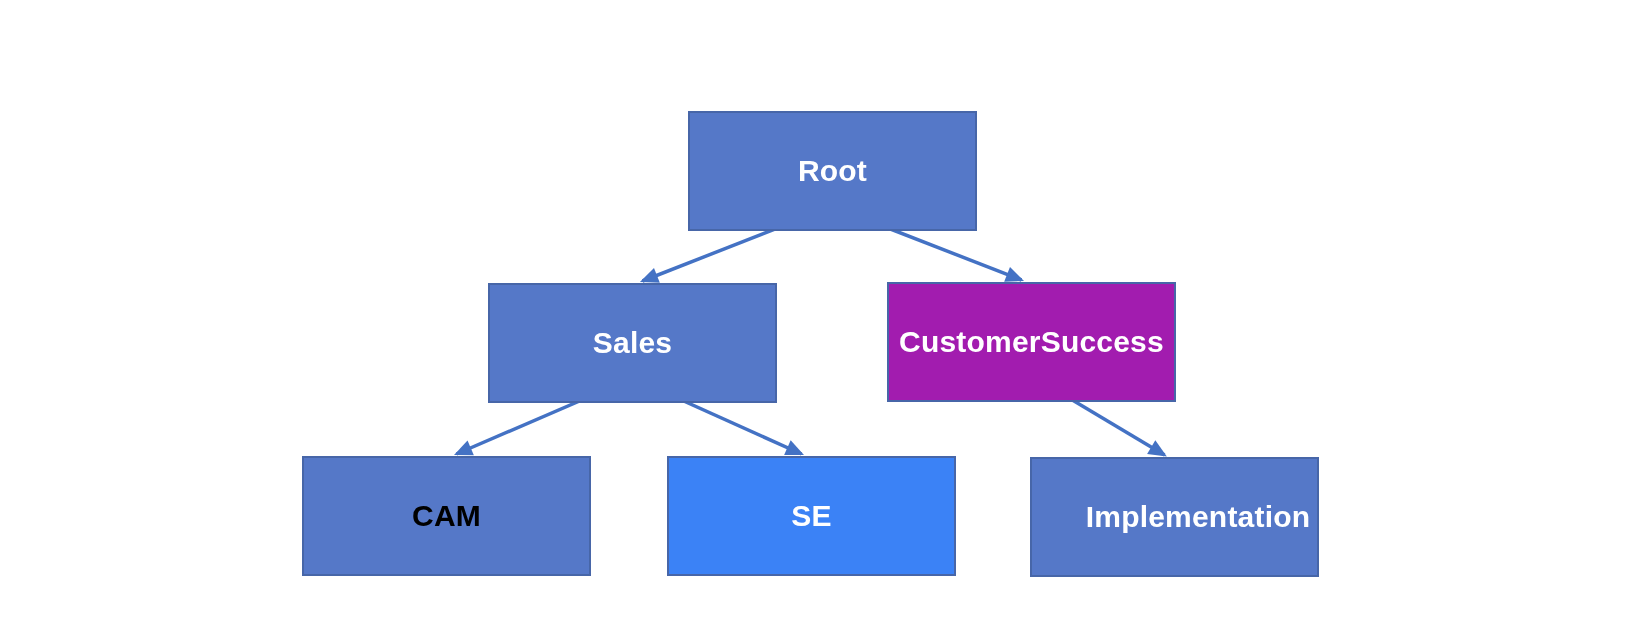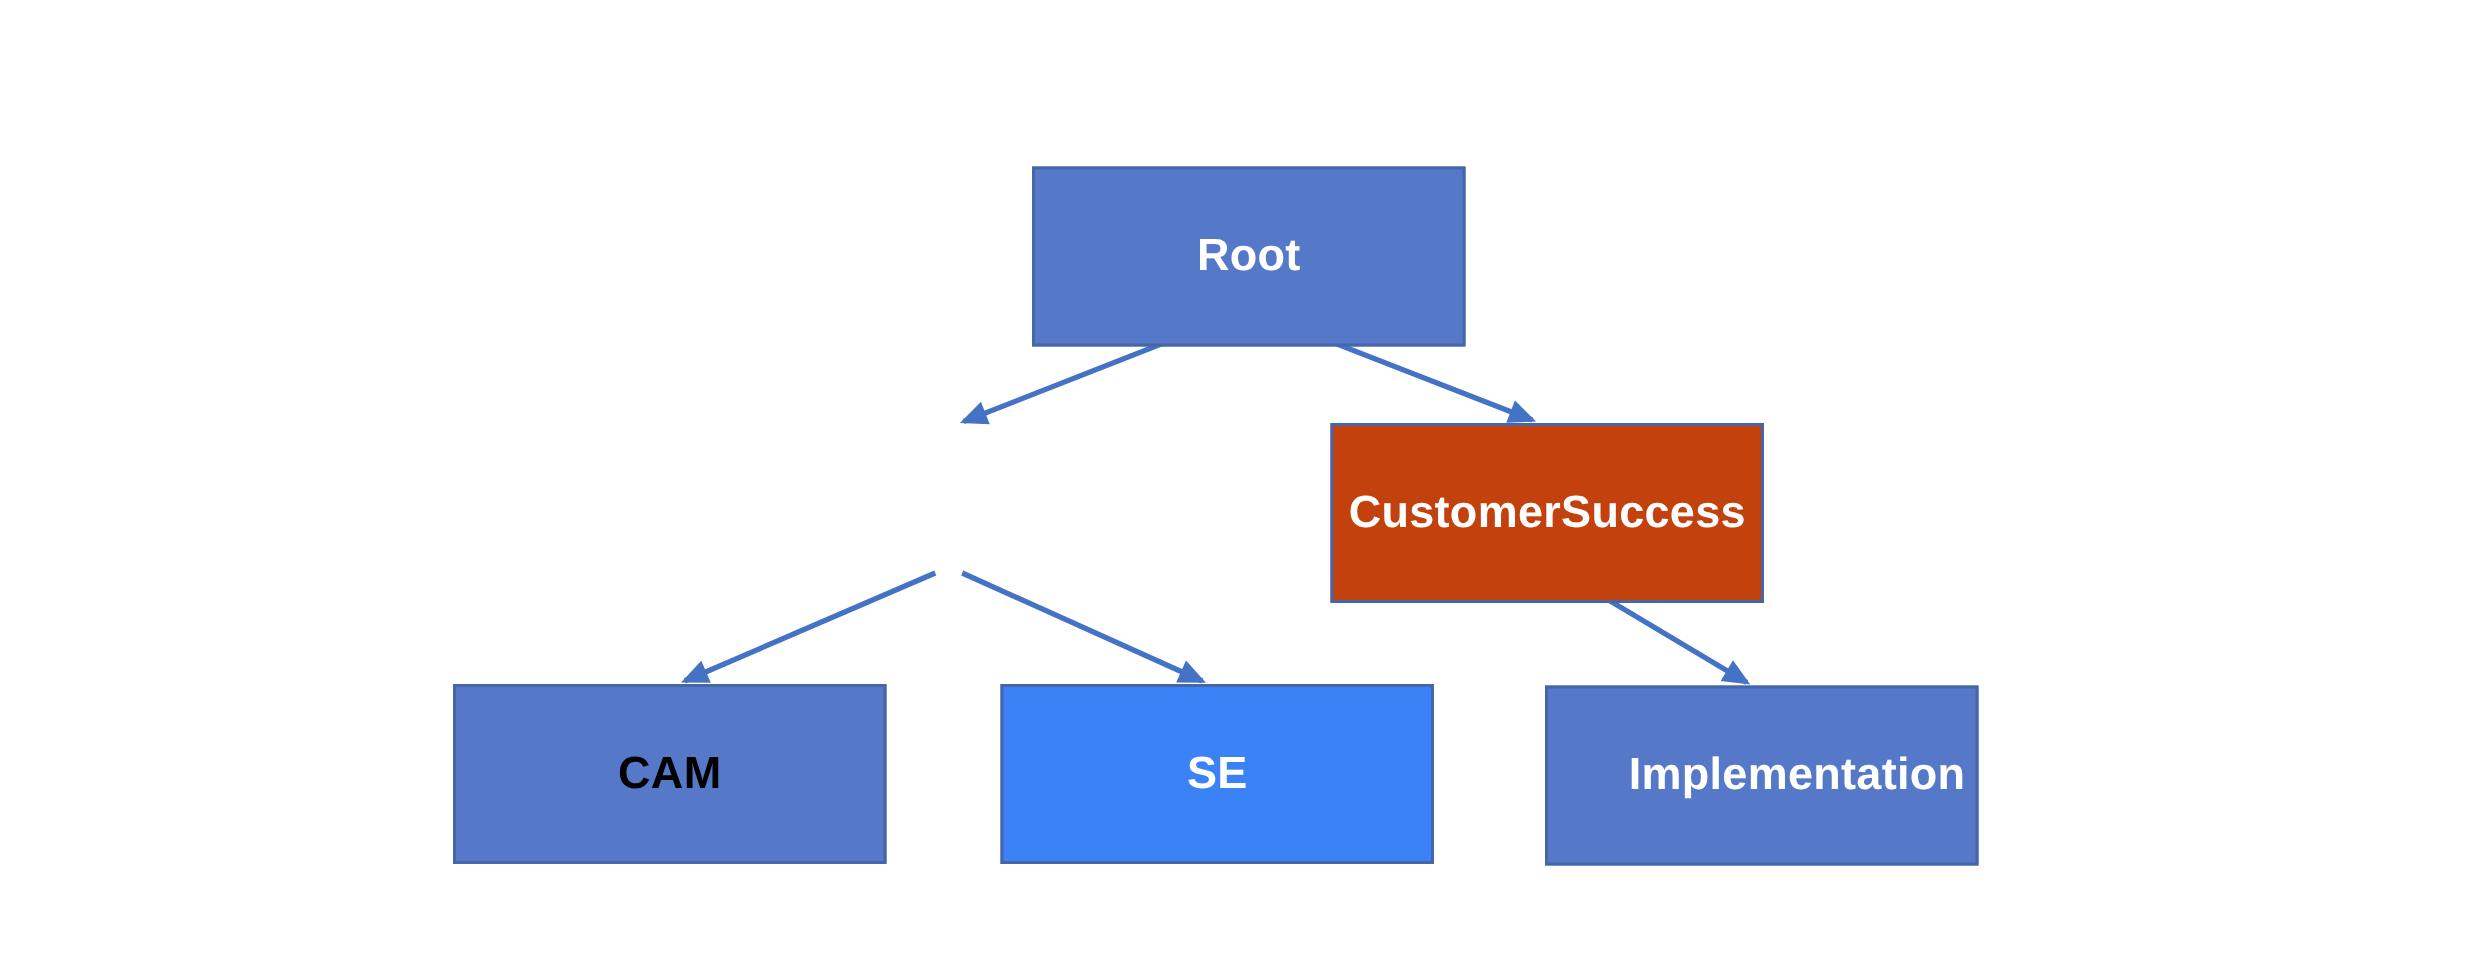--- a/index.html
+++ b/index.html
@@ -54,21 +54,24 @@
       <line x1="823.5" y1="210" x2="642.5" y2="281" stroke="#4472C4" stroke-width="3.5" marker-end="url(#arrowhead)"></line>
       <line x1="841.5" y1="210" x2="1021.5" y2="280" stroke="#4472C4" stroke-width="3.5" marker-end="url(#arrowhead)"></line>
       <line x1="623.5" y1="382" x2="456.5" y2="454" stroke="#4472C4" stroke-width="3.5" marker-end="url(#arrowhead)"></line>
       <line x1="641.5" y1="382" x2="801.5" y2="454" stroke="#4472C4" stroke-width="3.5" marker-end="url(#arrowhead)"></line>
       <line x1="1040.5" y1="381" x2="1164.5" y2="455" stroke="#4472C4" stroke-width="3.5" marker-end="url(#arrowhead)"></line>
     </svg>
 
 <div class="node" style="left: 688px; top: 111px; background: rgb(85, 120, 200); border-color: rgb(71, 102, 168);">
       <span class="node-label" style="color: rgb(255, 255, 255);">Root</span>
     </div>
-    <div class="node" style="left: 887px; top: 282px; background: #c2410c; border-color: rgb(71, 102, 168);">
+    <div class="node" style="left: 488px; top: 283px; background: rgb(85, 120, 200); border-color: rgb(71, 102, 168);">
+      <span class="node-label" style="color: rgb(255, 255, 255);">Sales</span>
+    </div>
+    <div class="node" style="left: 887px; top: 282px; background: #a21caf; border-color: rgb(71, 102, 168);">
       <span class="node-label" style="color: rgb(255, 255, 255);">CustomerSuccess</span>
     </div>
     <div class="node" style="left: 302px; top: 456px; background: rgb(85, 120, 200); border-color: rgb(71, 102, 168);">
       <span class="node-label" style="color: #000000;">CAM</span>
     </div>
     <div class="node" style="left: 667px; top: 456px; background: #3b82f6; border-color: rgb(71, 102, 168);">
       <span class="node-label" style="color: rgb(255, 255, 255);">SE</span>
     </div>
     <div class="node" style="left: 1030px; top: 457px; background: rgb(85, 120, 200); border-color: rgb(71, 102, 168);">
       <span class="node-label" style="color: rgb(255, 255, 255); margin-left: 47px;">Implementation</span>

